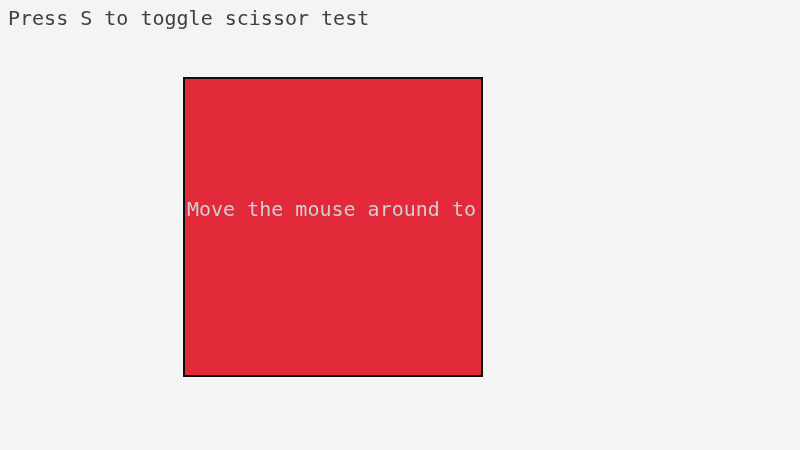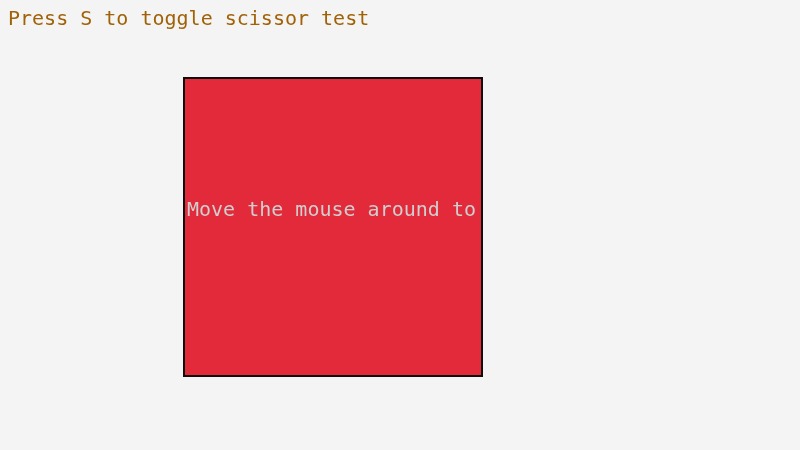--- a/index.html
+++ b/index.html
@@ -63,19 +63,19 @@
     white-space: pre;
     -webkit-font-smoothing: none;
     font-smooth: never;
   }
 </style>
 </head>
 <body>
 
 <div id="stage" style="width: 800px; height: 450px; background: rgb(244, 244, 244);">
 
-  <div id="hint-text" style="color: #a16207;">Press S to toggle scissor test</div>
+  <div id="hint-text" style="color: #404040;">Press S to toggle scissor test</div>
 
   <div id="scissor-rect" style="left: 183px; top: 77px; width: 300px; height: 300px; background: rgb(227, 42, 59); border: 2px solid rgb(13, 13, 13);">
     <div id="scissor-message" style="color: rgb(207, 207, 207);">Move the mouse around to reposition the scissor area</div>
   </div>
 
 </div>
 
 </body></html>

